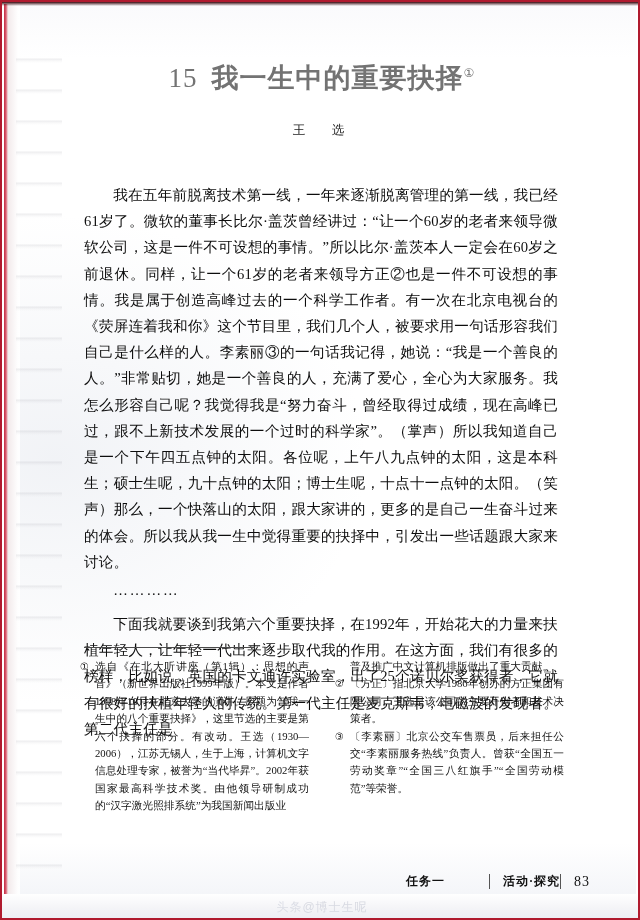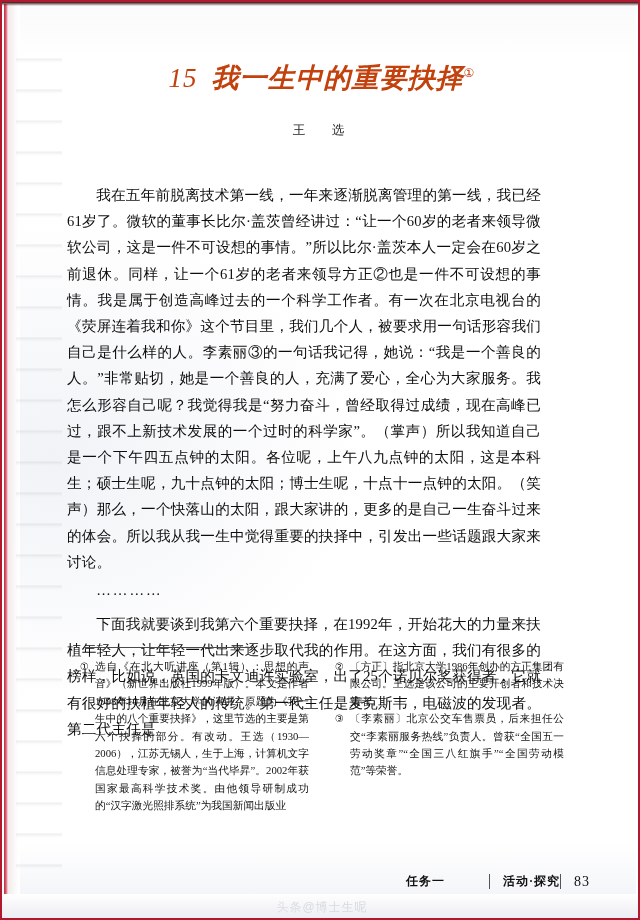--- a/index.html
+++ b/index.html
@@ -83,26 +83,25 @@
   .title-block {
     text-align: center;
     margin: 0;
     padding-top: 62px;
   }
   .chapter-title {
     font-family: "Liberation Sans", "DejaVu Sans", sans-serif;
     font-weight: bold;
     font-size: 27px;
     letter-spacing: 1px;
-    color: #c2410c;
+    color: #737373;
     line-height: 1.1;
     white-space: nowrap;
     display: inline-block;
     position: relative;
-    font-style: italic;
   }
   .chapter-num {
     font-family: "Liberation Serif", serif;
     font-weight: normal;
     font-size: 27px;
     margin-right: 14px;
   }
   .sup-mark {
     font-size: 12px;
     vertical-align: super;
@@ -112,21 +111,21 @@
   .author {
     margin-top: 28px;
     font-size: 12.5px;
     letter-spacing: 7px;
     color: #1a1a1a;
     font-family: "Liberation Serif", "DejaVu Serif", serif;
     text-align: center;
   }
   .body-wrap {
     position: absolute;
-    left: 65px;
+    left: 82px;
     top: 180px;
     width: 474px;
   }
   p.para {
     margin: 0 0 0 0;
     font-size: 14.6px;
     line-height: 26.2px;
     color: #0d0d0d;
     text-align: justify;
     text-justify: inter-character;
@@ -265,20 +264,21 @@
       <div class="ellipsis-line">…………</div>
       <p class="para nogap">下面我就要谈到我第六个重要抉择，在1992年，开始花大的力量来扶植年轻人，让年轻一代出来逐步取代我的作用。在这方面，我们有很多的榜样，比如说，英国的卡文迪许实验室，出了25个诺贝尔奖获得者，它就有很好的扶植年轻人的传统。第一代主任是麦克斯韦，电磁波的发现者。第二代主任是</p>
     </div>
 
     <div class="fn-rule"></div>
 
     <div class="footnotes">
       <p class="fn-item">
         <span class="fn-num">①</span><span>选自《在北大听讲座（第1辑）：思想的声音》（新世界出版社1999年版）。本文是作者1998年10月在北京大学的演讲。原题为《我一生中的八个重要抉择》，这里节选的主要是第六个抉择的部分。有改动。王选（1930—2006），江苏无锡人，生于上海，计算机文字信息处理专家，被誉为“当代毕昇”。2002年获国家最高科学技术奖。由他领导研制成功的“汉字激光照排系统”为我国新闻出版业</span>
       </p>
+      <p class="fn-cont">普及推广中文计算机排版做出了重大贡献。</p>
       <p class="fn-item">
         <span class="fn-num">②</span><span>〔方正〕指北京大学1986年创办的方正集团有限公司。王选是该公司的主要开创者和技术决策者。</span>
       </p>
       <p class="fn-item">
         <span class="fn-num">③</span><span>〔李素丽〕北京公交车售票员，后来担任公交“李素丽服务热线”负责人。曾获“全国五一劳动奖章”“全国三八红旗手”“全国劳动模范”等荣誉。</span>
       </p>
     </div>
 
     <div class="footer">
       <span class="footer-task">任务一</span>

